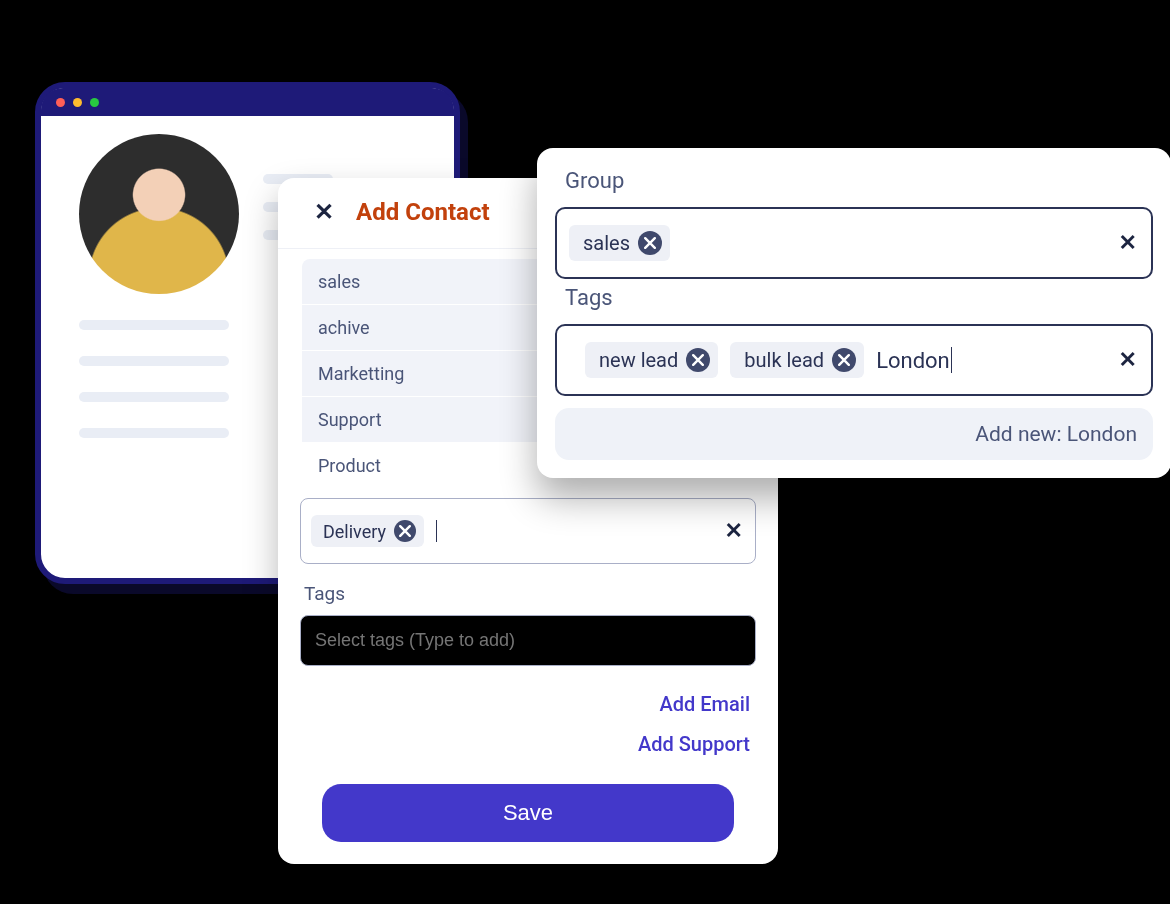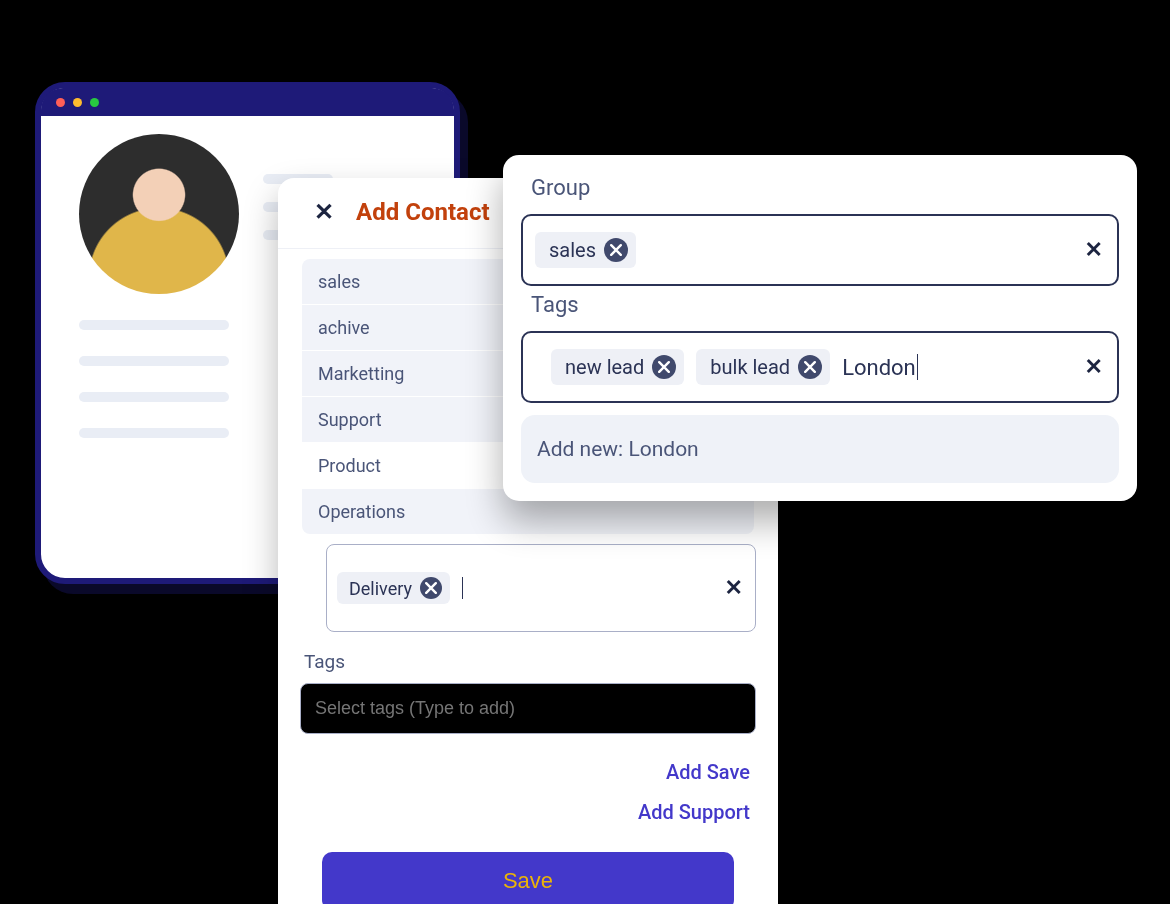--- a/index.html
+++ b/index.html
@@ -96,23 +96,22 @@
     border:none;
     cursor:pointer;
   }
   .sugg-item + .sugg-item{margin-top:1px;}
   .sugg-item.plain{background:#fff;}
 
   .chip-input{
     display:flex;align-items:center;gap:8px;
     border:1.5px solid var(--border);
     border-radius:8px;
-    padding:20px 10px;
+    padding:9px 10px;
     min-height:46px;
-    margin-left:26px;
   }
   .chip{
     display:inline-flex;align-items:center;gap:8px;
     background:var(--chip-bg);
     border-radius:6px;
     padding:5px 8px 5px 12px;
     font-size:18px;
     color:#2b3355;
   }
   .chip .remove{
@@ -148,58 +147,58 @@
   .links-row{
     display:flex;flex-direction:column;align-items:flex-end;
     gap:16px;padding:26px 6px 6px 6px;
   }
   .link{color:var(--indigo);font-size:20px;font-weight:500;cursor:pointer;}
 
   .save-btn{
     display:block;width:calc(100% - 44px);
     margin:22px auto 0 auto;
     background:var(--indigo);
-    color:#eab308;border:none;border-radius:10px;
+    color:#ffffff;border:none;border-radius:19px;
     font-size:22px;font-weight:500;
     padding:16px 0;cursor:pointer;
   }
 
   
   .popover{
     position:absolute;
-    left:503px; top:148px;
+    left:537px; top:148px;
     width:598px;
     background:#fff;
     border-radius:16px;
     box-shadow:0 20px 36px rgba(0,0,0,.32);
     padding:14px 18px 18px 18px;
-    margin-top:7px;
   }
   .pop-label{
     font-size:22px;color:var(--muted);
     margin:6px 4px 14px 10px;
   }
   .pop-field{
     display:flex;align-items:center;gap:12px;
     border:2px solid #2b3355;
     border-radius:10px;
     padding:8px 12px;
     min-height:52px;
   }
   .pop-field .chip{font-size:20px;padding:6px 8px 6px 14px;}
   .pop-field .chip .remove{width:24px;height:24px;}
   .typed{font-size:22px;color:#2b3355;display:inline-flex;align-items:center;}
   .typed .caret{width:1.5px;height:26px;background:#2b3355;margin-left:1px;}
   .addnewbar{
     margin-top:12px;
     background:#eff2f8;
     border-radius:14px;
-    padding:22px 16px;
+    padding:14px 16px;
     font-size:21px;color:var(--muted);
     cursor:pointer;
+    text-align:right;
   }
 
 </style>
 </head>
 <body>
 
 <div class="profile-window">
   <div class="titlebar">
     <span class="dot red"></span>
     <span class="dot yellow"></span>
@@ -227,42 +226,41 @@
     <span class="modal-title">Add Contact</span>
   </div>
   <div class="modal-body">
 
     <div class="suggestions" id="suggestions">
         <div class="sugg-item">sales</div>
         <div class="sugg-item">achive</div>
         <div class="sugg-item">Marketting</div>
         <div class="sugg-item">Support</div>
         <div class="sugg-item plain">Product</div>
-        <div class="sugg-item">Operations</div>
       </div>
 
     <div class="chip-input">
       <span class="chip">
         <span>Delivery</span>
         <span class="remove">
           <svg viewBox="0 0 10 10">
               <path d="M1 1 L9 9 M9 1 L1 9" stroke="#fff" stroke-width="2" stroke-linecap="round"></path>
             </svg>
         </span>
       </span>
       <span class="cursor"></span>
       <span class="spacer"></span>
       <span class="field-x">✕</span>
     </div>
 
     <div class="field-label">Tags</div>
     <input class="text-input" type="text" placeholder="Select tags (Type to add)" style="">
 
     <div class="links-row">
-      <span class="link">Add Save</span>
+      <span class="link">Add Email</span>
       <span class="link">Add Support</span>
     </div>
 
     <button class="save-btn">Save</button>
   </div>
 </div>
 
 <div class="popover">
   <div class="pop-label">Group</div>
   <div class="pop-field">

